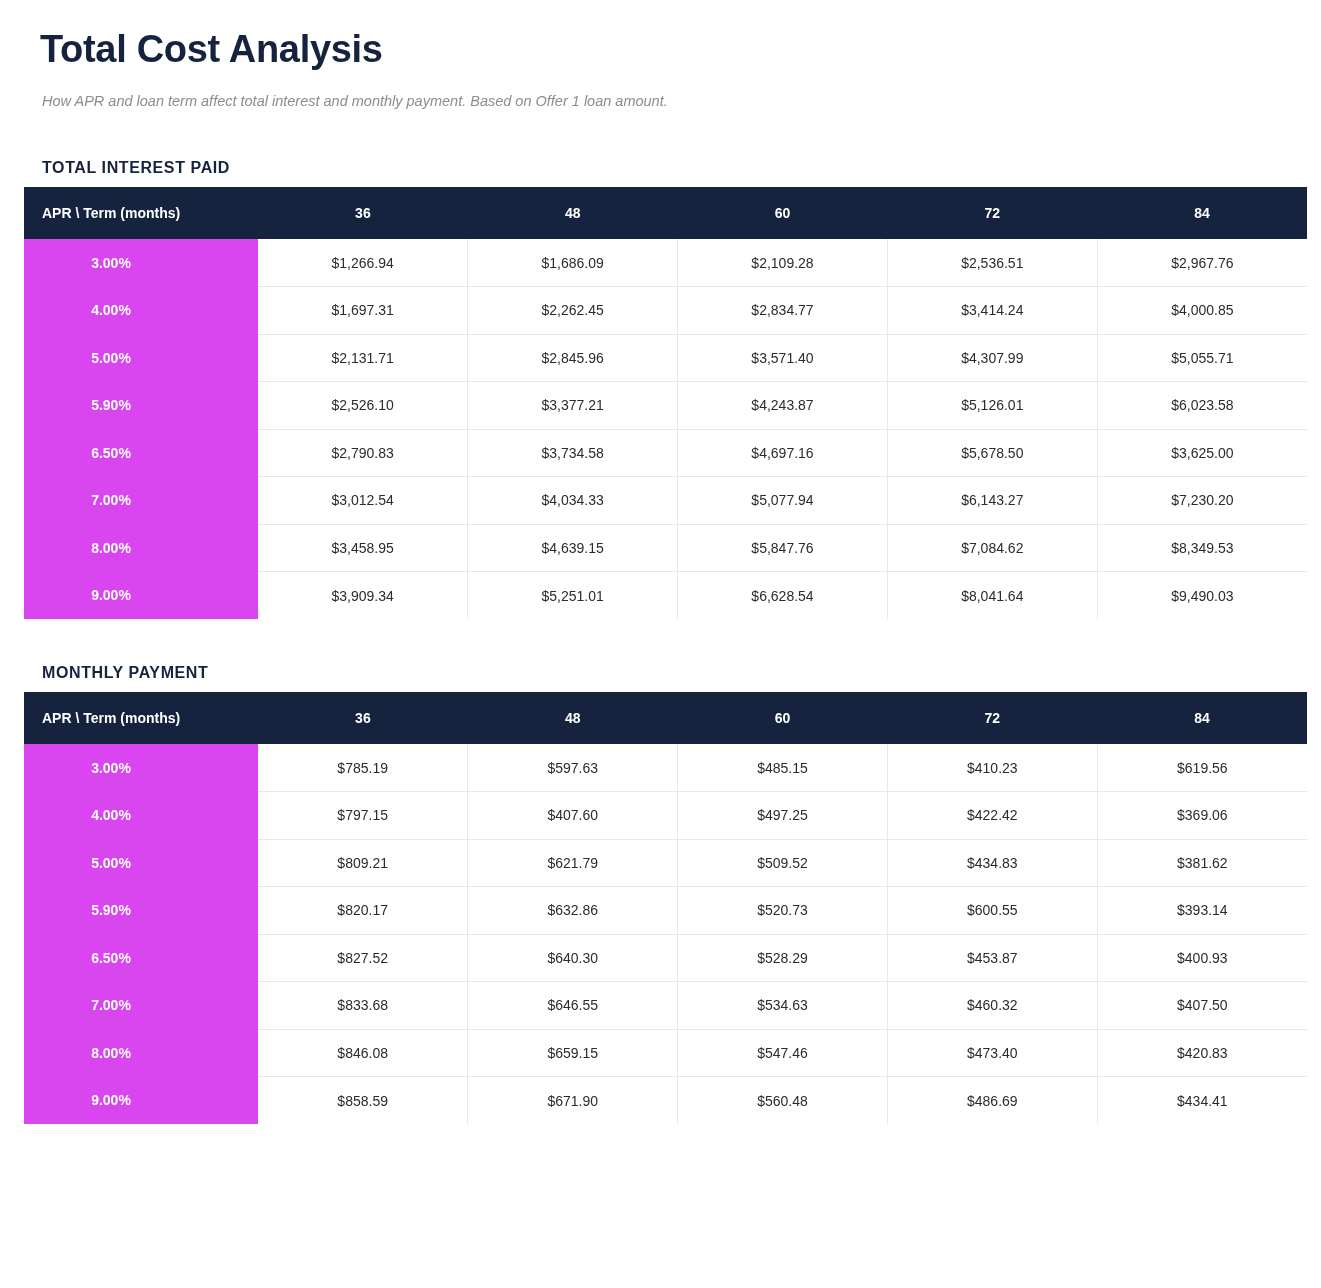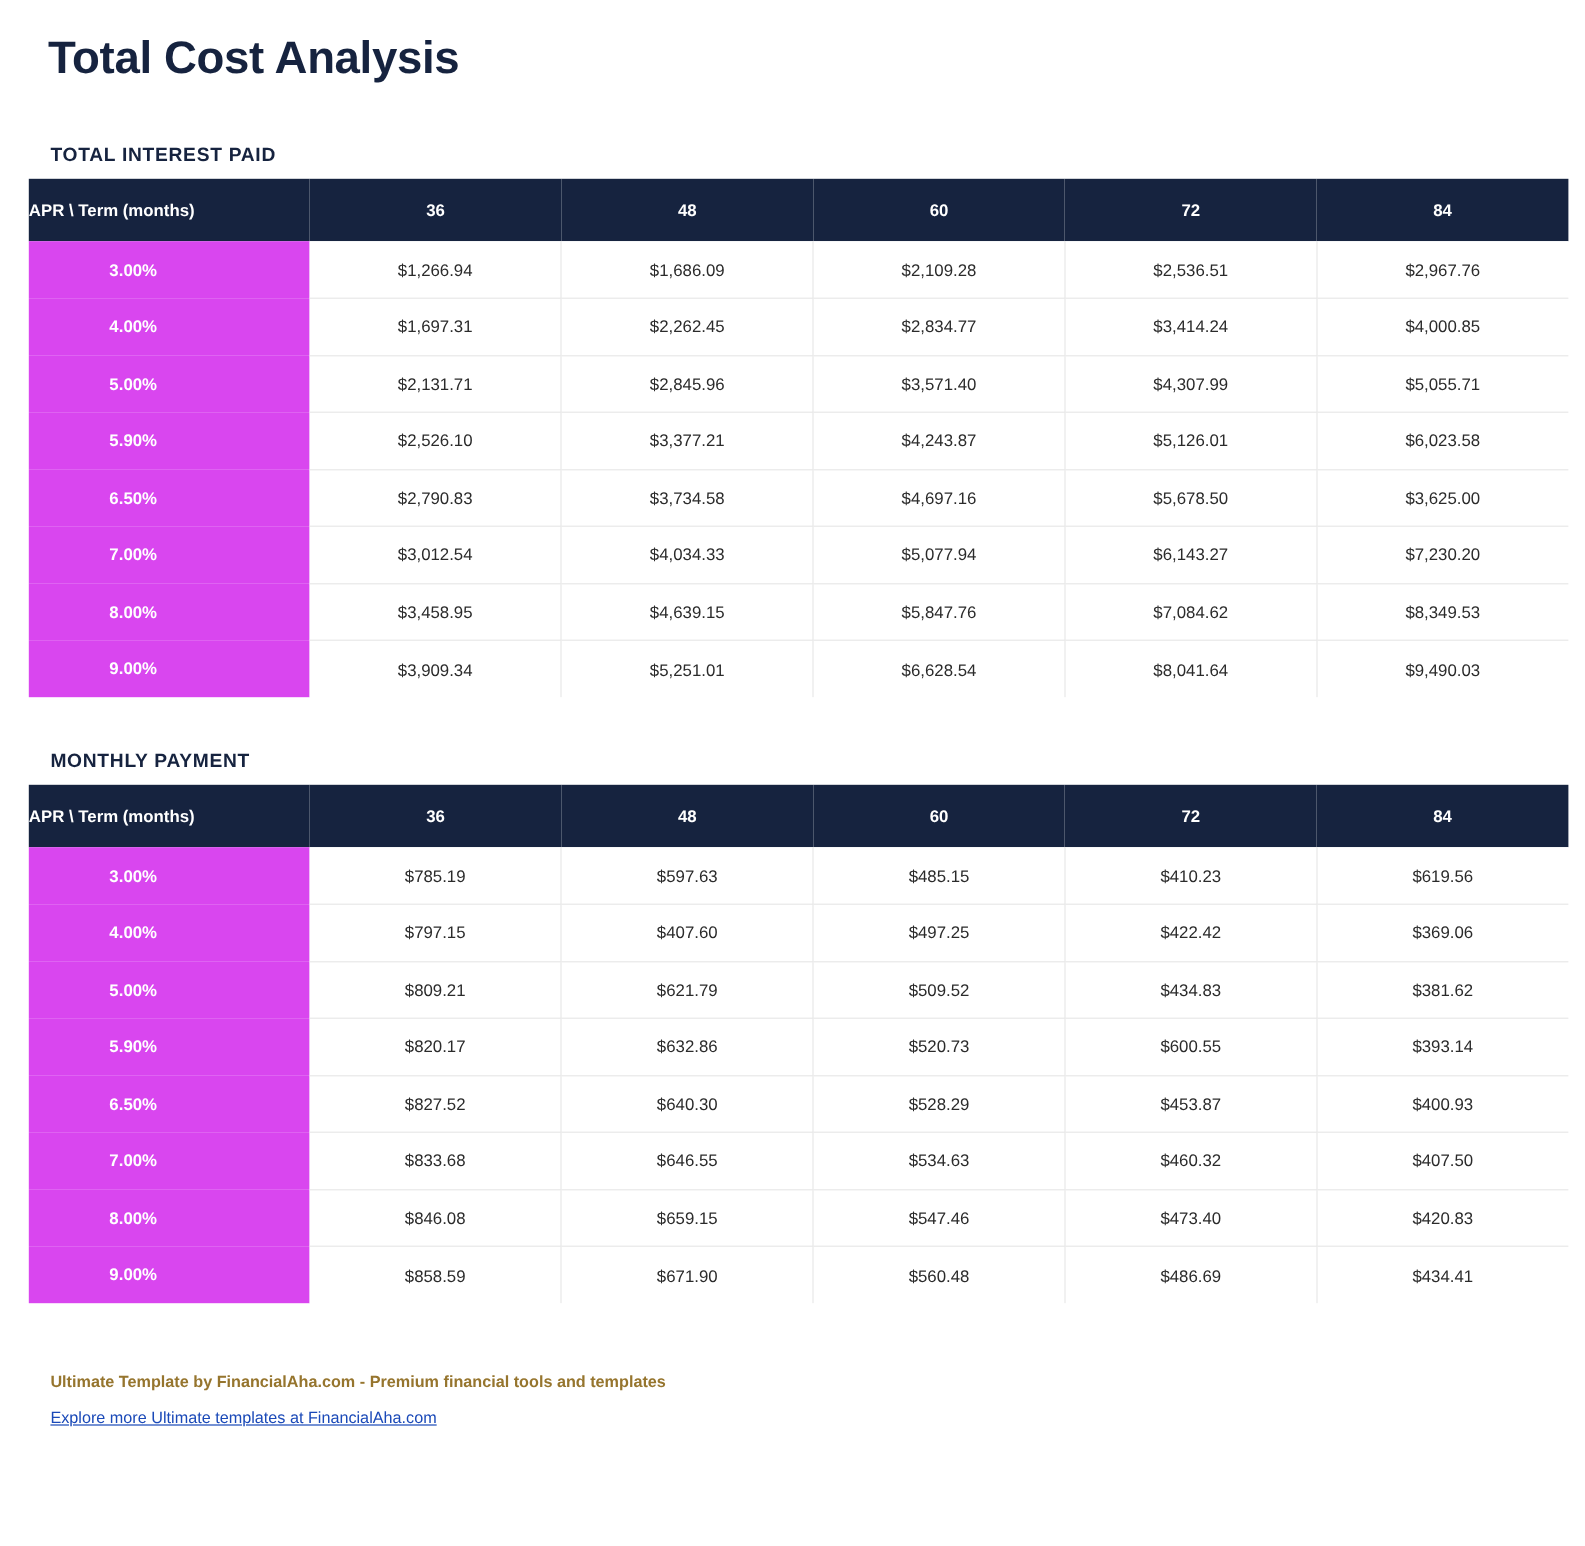--- a/index.html
+++ b/index.html
@@ -53,20 +53,21 @@
     color: #ffffff;
     font-size: 14px;
     font-weight: bold;
     height: 52px;
     padding: 0;
     text-align: center;
     vertical-align: middle;
   }
   table.matrix thead th.corner {
     text-align: left;
+    padding-left: 18px;
     width: 234px;
   }
   table.matrix tbody th.rowhead {
     background: #d946ef;
     color: #ffffff;
     font-size: 14px;
     font-weight: bold;
     text-align: center;
     height: 47.5px;
     padding: 0 60px 0 0;
@@ -104,20 +105,21 @@
     text-decoration: underline;
     display: inline-block;
   }
 </style>
 </head>
 <body>
 
 <div class="page">
 
   <h1 class="title">Total Cost Analysis</h1>
+  <p class="subtitle">How APR and loan term affect total interest and monthly payment. Based on Offer 1 loan amount.</p>
 
   <h2 class="section-title">TOTAL INTEREST PAID</h2>
   <table class="matrix">
     <thead>
       <tr>
         <th class="corner">APR \ Term (months)</th>
         <th>36</th>
         <th>48</th>
         <th>60</th>
         <th>72</th>
@@ -265,18 +267,14 @@
         <th class="rowhead">9.00%</th>
         <td>$858.59</td>
         <td>$671.90</td>
         <td>$560.48</td>
         <td>$486.69</td>
         <td>$434.41</td>
       </tr>
     </tbody>
   </table>
 
-  <div class="footer">
-    <div class="footer-note">Ultimate Template by FinancialAha.com - Premium financial tools and templates</div>
-    <a class="footer-link" href="#">Explore more Ultimate templates at FinancialAha.com</a>
-  </div>
 
 </div>
 
 </body></html>

